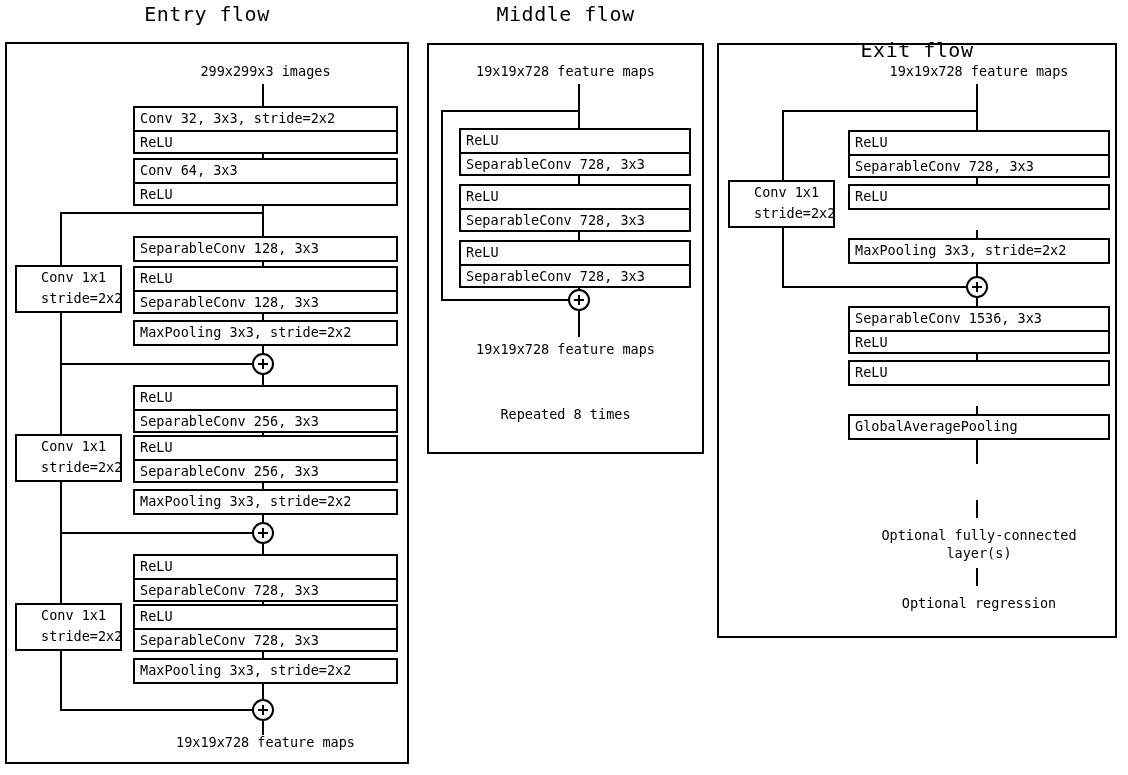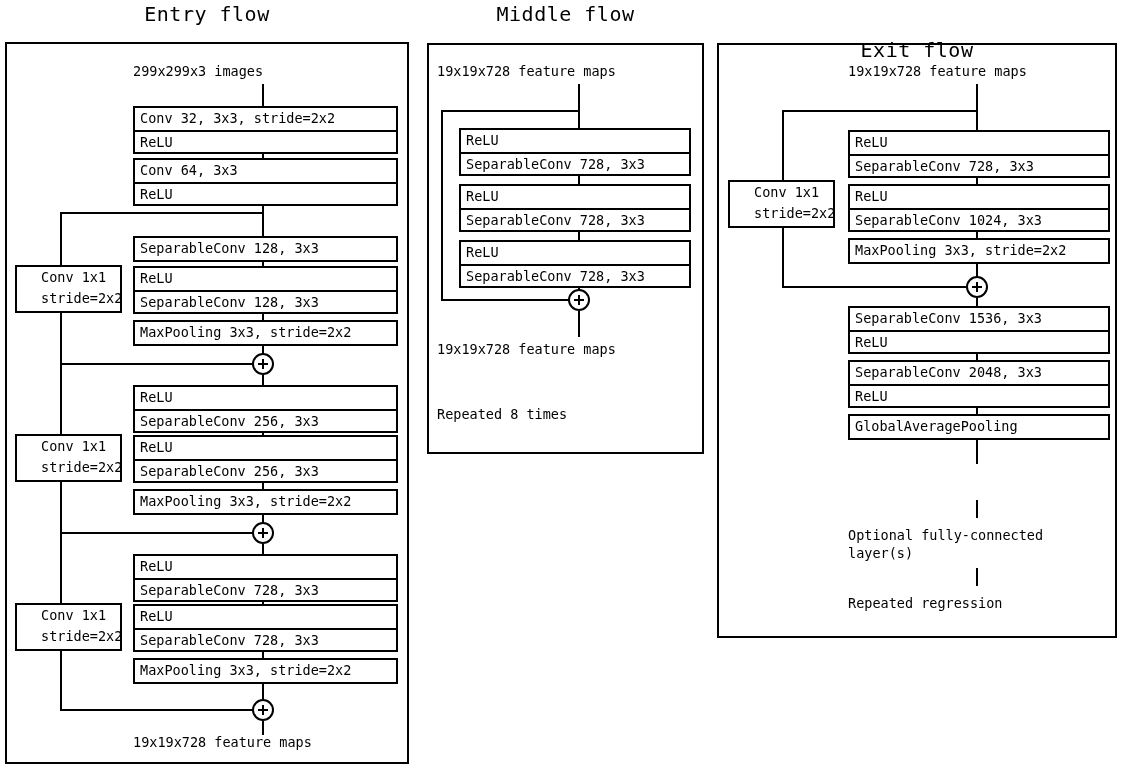--- a/index.html
+++ b/index.html
@@ -15,21 +15,21 @@
   .op-stack{position:absolute;box-sizing:border-box;border:2px solid #000;background:#fff;}
   .op-row{box-sizing:border-box;height:22px;line-height:20px;font-size:13.5px;
           padding-left:5px;white-space:nowrap;overflow:hidden;background:#fff;}
   .op-row + .op-row{border-top:2px solid #000;}
 
   .skip-box{position:absolute;box-sizing:border-box;border:2px solid #000;background:#fff;
             font-size:13.5px;line-height:21px;padding-left:24px;}
   .skip-line{white-space:nowrap;}
 
   .note{position:absolute;font-size:13.5px;line-height:18px;white-space:nowrap;
-        text-align:left;color:#000;}
+        text-align:center;color:#000;}
 
   .vline{position:absolute;width:2px;background:#000;}
   .hline{position:absolute;height:2px;background:#000;}
 
   .plus{position:absolute;width:22px;height:22px;border:2px solid #000;border-radius:50%;
         box-sizing:border-box;background:#fff;}
   .plus::before{content:"";position:absolute;left:50%;top:4px;width:2px;height:10px;
                 margin-left:-1px;background:#000;}
   .plus::after{content:"";position:absolute;top:50%;left:4px;height:2px;width:10px;
                margin-top:-1px;background:#000;}
@@ -194,53 +194,51 @@
   </div>
 
   <div class="op-stack" style="left:848px;top:130px;width:262px;">
     <div class="op-row">ReLU</div>
     <div class="op-row">SeparableConv 728, 3x3</div>
   </div>
   <div class="vline" style="left:976px;top:176px;height:10px;"></div>
 
   <div class="op-stack" style="left:848px;top:184px;width:262px;">
     <div class="op-row">ReLU</div>
-    <div class="op-row">SeparableConv 1024, 3x3</div>
   </div>
   <div class="vline" style="left:976px;top:230px;height:10px;"></div>
 
   <div class="op-stack" style="left:848px;top:238px;width:262px;">
     <div class="op-row">MaxPooling 3x3, stride=2x2</div>
   </div>
   <div class="vline" style="left:976px;top:264px;height:22px;"></div>
 
   <div class="hline" style="left:782px;top:286px;width:188px;"></div>
   <div class="plus" style="left:966px;top:276px;"></div>
   <div class="vline" style="left:976px;top:298px;height:10px;"></div>
 
   <div class="op-stack" style="left:848px;top:306px;width:262px;">
     <div class="op-row">SeparableConv 1536, 3x3</div>
     <div class="op-row">ReLU</div>
   </div>
   <div class="vline" style="left:976px;top:352px;height:10px;"></div>
 
   <div class="op-stack" style="left:848px;top:360px;width:262px;">
-    <div class="op-row">SeparableConv 2048, 3x3</div>
     <div class="op-row">ReLU</div>
   </div>
   <div class="vline" style="left:976px;top:406px;height:10px;"></div>
 
   <div class="op-stack" style="left:848px;top:414px;width:262px;">
     <div class="op-row">GlobalAveragePooling</div>
   </div>
   <div class="vline" style="left:976px;top:440px;height:24px;"></div>
 
 
   <div class="vline" style="left:976px;top:500px;height:18px;"></div>
 
   <div class="note" style="left:848px;top:544px;width:262px;">layer(s)</div>
   <div class="note" style="left:848px;top:526px;width:262px;">Optional fully-connected</div>
 
   <div class="vline" style="left:976px;top:568px;height:18px;"></div>
 
-  <div class="note" style="left:848px;top:594px;width:262px;">Repeated regression</div>
+  <div class="note" style="left:848px;top:594px;width:262px;">Optional regression</div>
 
 </div>
 
 </body></html>

